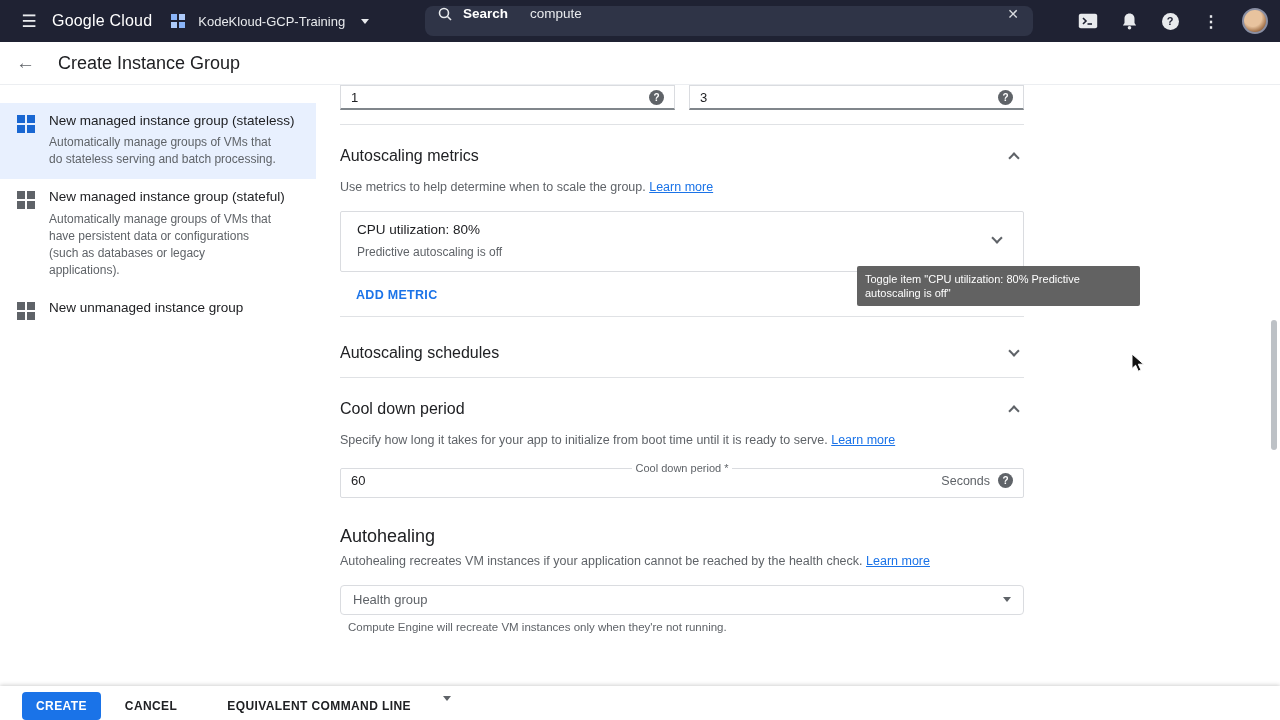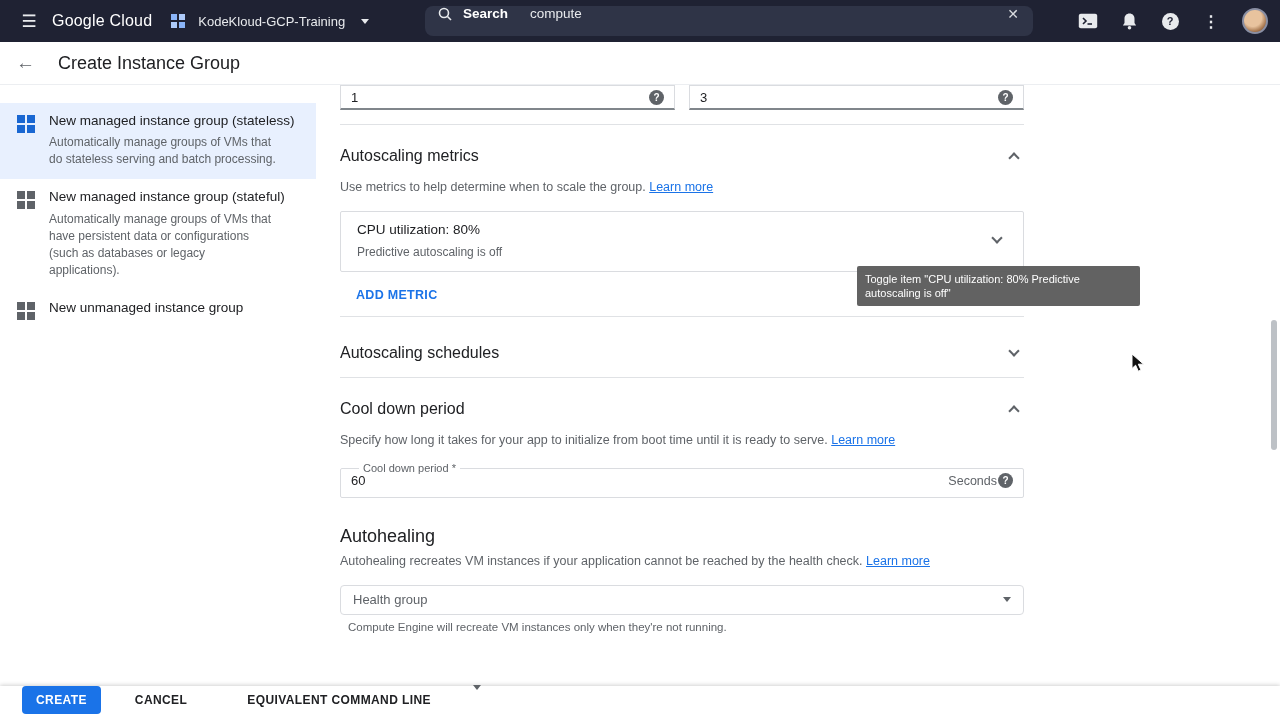--- a/index.html
+++ b/index.html
@@ -65,34 +65,34 @@
   .metric-card { border:1px solid #dadce0; border-radius:2px; margin-top:14px; padding:10px 16px 12px 16px; display:flex; justify-content:space-between; align-items:center; cursor:pointer; }
   .metric-title { font-size:13.5px; color:#202124; }
   .metric-sub { font-size:12px; color:#5f6368; margin-top:8px; }
   .addmetric-row { position:relative; padding:13px 16px; border-bottom:1px solid #e0e2e5; }
   .addmetric-btn { color:#1a73e8; font-size:12.5px; font-weight:bold; letter-spacing:.3px; cursor:pointer; }
   .tooltip { position:absolute; left:517px; top:-6px; width:283px; background:rgba(90,90,90,.95); color:#fff; font-size:11px; line-height:1.3; padding:6px 8px; border-radius:2px; z-index:8; }
 
   .section-hd { margin-top:14px; padding:8px 0; }
 
   fieldset.mfield { border:1px solid #dadce0; border-radius:2px; height:36px; padding:0 10px; margin-top:13px; }
-  fieldset.mfield legend { font-size:11px; color:#5f6368; padding:0 4px; margin-left:8px; }
+  fieldset.mfield legend { font-size:11px; color:#5f6368; padding:0 4px; margin-left:0;text-align:center; }
   .mfield-row { display:flex; align-items:center; margin-top:-1px; }
   .mfield-row .val { flex:1; font-size:13px; color:#202124; }
-  .mfield-row .suffix { font-size:12.5px; color:#5f6368; margin-right:1px; }
+  .mfield-row .suffix { font-size:12.5px; color:#5f6368; margin-right:8px; }
 
   .h2 { font-size:18px; font-weight:500; color:#202124; margin-top:28px; }
 
   .select-box { margin-top:14px; height:30px; border:1px solid #dadce0; border-radius:4px; display:flex; align-items:center; padding:0 12px; cursor:pointer; }
   .select-box .ph { flex:1; font-size:13px; color:#5f6368; }
   .sel-caret { width:0; height:0; border-left:4px solid transparent; border-right:4px solid transparent; border-top:5px solid #5f6368; }
   .helper { font-size:11.5px; color:#5f6368; margin-top:6px; padding-left:8px; }
 
   
-  .footer { position:absolute; left:0; right:0; bottom:0; height:34px; background:#fff; box-shadow:0 -1px 4px rgba(0,0,0,.18); display:flex; align-items:flex-start; padding-left:22px; gap:20px; z-index:15; }
+  .footer { position:absolute; left:0; right:0; bottom:0; height:34px; background:#fff; box-shadow:0 -1px 4px rgba(0,0,0,.18); display:flex; align-items:flex-end; padding-left:22px; gap:10px; z-index:15; }
   .btn-create { background:#1a73e8; color:#fff; border:none; font-family:inherit; font-size:12px; font-weight:bold; letter-spacing:.4px; padding:7px 14px; border-radius:4px; cursor:pointer; }
   .btn-text { background:none; border:none; font-family:inherit; font-size:12px; font-weight:bold; letter-spacing:.4px; color:#202124; padding:7px 14px; cursor:pointer; }
   .btn-caret { background:none; border:none; cursor:pointer; padding:4px 8px; }
 
   
   .scroll-thumb { position:absolute; right:3px; top:320px; width:6px; height:130px; background:#bdc1c6; border-radius:3px; z-index:30; }
   .cursor { position:absolute; left:1131px; top:353px; z-index:40; pointer-events:none; }
 </style>
 </head>
 <body>

